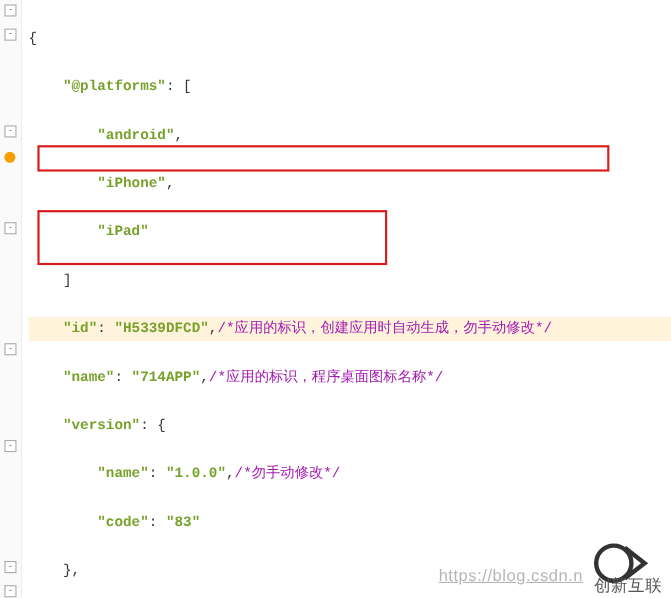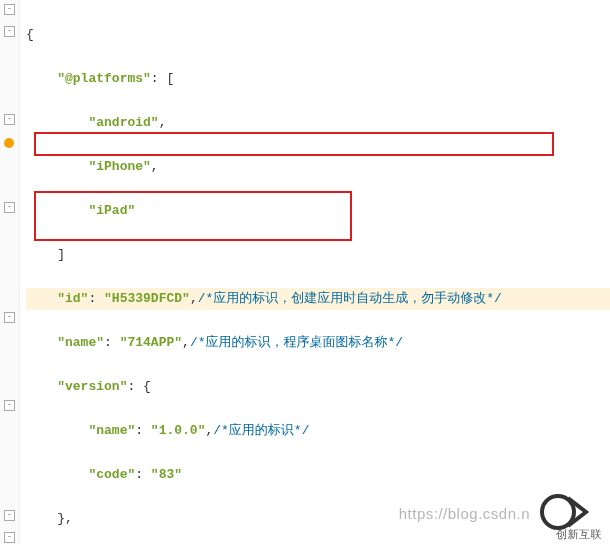--- a/index.html
+++ b/index.html
@@ -41,45 +41,46 @@
     width: 588px;
     padding: 2px 0 0 4px;
     line-height: 22px;
     white-space: pre;
     color: #333;
   }
   .ln { display: block; height: 22px; }
   .key { color: #77a12a; font-weight: bold; }
   .str { color: #77a12a; font-weight: bold; }
   .punc { color: #333; }
-  .cmt { color: #0369a1; }
+  .cmt { color: #a21caf; }
   .ln.hl { background: #fff4db; }
   .redbox {
     position: absolute;
     border: 2px solid #d81e1e;
     pointer-events: none;
   }
   .watermark {
     position: absolute;
     right: 80px;
-    bottom: 22px;
+    bottom: 12px;
     font-size: 15px;
     color: rgba(120,120,120,0.55);
     font-family: sans-serif;
+    text-decoration: underline;
     letter-spacing: 0.5px;
   }
   .logo {
     position: absolute;
     right: 8px; bottom: 10px;
     width: 64px; height: 42px;
   }
   .logo-txt {
     position: absolute;
     right: 8px; bottom: 2px;
-    font-size: 11px;
+    font-size: 15px;
     color: #555;
     font-family: sans-serif;
     letter-spacing: 0.5px;
   }
 </style>
 </head>
 <body>
 
 <div class="gutter">
   <div class="fold" style="top:4px">-</div>
@@ -96,21 +97,21 @@
 <div class="code">
 <span class="ln"><span class="punc">{</span></span>
 <span class="ln">    <span class="key">"@platforms"</span><span class="punc">: [</span></span>
 <span class="ln">        <span class="str">"android"</span><span class="punc">,</span></span>
 <span class="ln">        <span class="str">"iPhone"</span><span class="punc">,</span></span>
 <span class="ln">        <span class="str">"iPad"</span></span>
 <span class="ln">    <span class="punc">]</span></span>
 <span class="ln hl">    <span class="key">"id"</span><span class="punc">: </span><span class="str">"H5339DFCD"</span><span class="punc">,</span><span class="cmt">/*应用的标识，创建应用时自动生成，勿手动修改*/</span></span>
 <span class="ln">    <span class="key">"name"</span><span class="punc">: </span><span class="str">"714APP"</span><span class="punc">,</span><span class="cmt">/*应用的标识，程序桌面图标名称*/</span></span>
 <span class="ln">    <span class="key">"version"</span><span class="punc">: {</span></span>
-<span class="ln">        <span class="key">"name"</span><span class="punc">: </span><span class="str">"1.0.0"</span><span class="punc">,</span><span class="cmt">/*应用的标识*/</span></span>
+<span class="ln">        <span class="key">"name"</span><span class="punc">: </span><span class="str">"1.0.0"</span><span class="punc">,</span><span class="cmt">/*勿手动修改*/</span></span>
 <span class="ln">        <span class="key">"code"</span><span class="punc">: </span><span class="str">"83"</span></span>
 <span class="ln">    <span class="punc">},</span></span>
 
 
 
 
 
 
 
 

